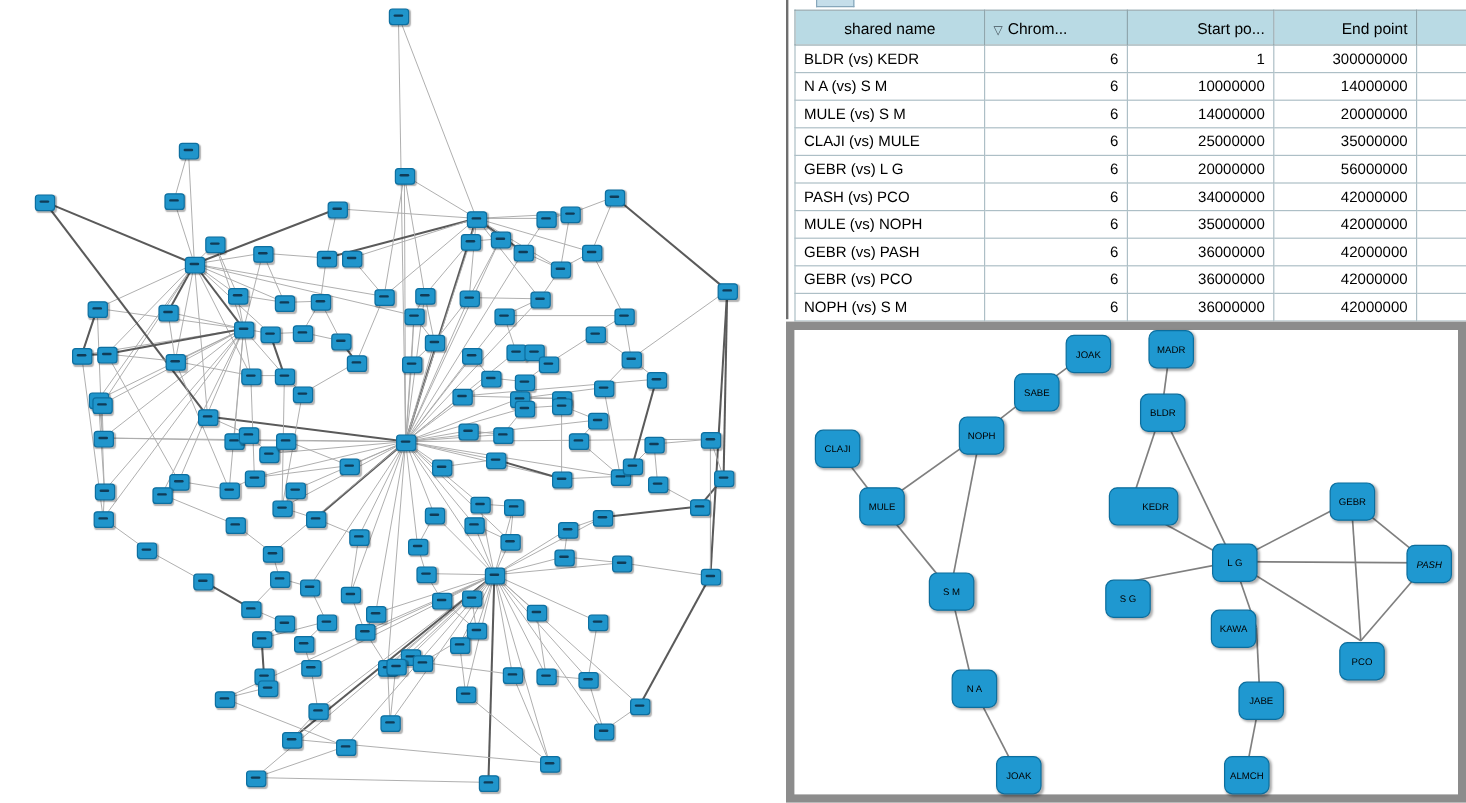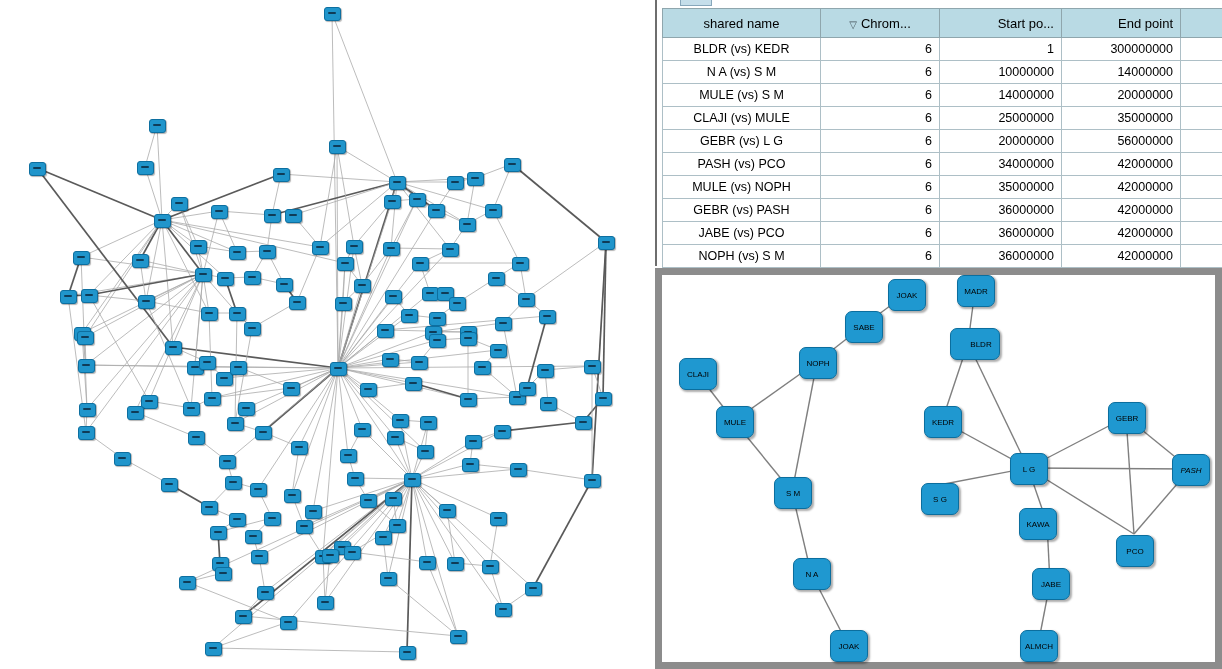--- a/index.html
+++ b/index.html
@@ -34,21 +34,21 @@
     border:1px solid #6f8289;
   }
   table.etbl th{
     background:#b9dae4;color:#000;font-size:13px;font-weight:normal;
     border:1px solid #8fa6ad;height:28px;padding:0 7px;white-space:nowrap;overflow:hidden;
   }
   table.etbl td{
     background:#fff;color:#000;font-size:12.5px;border:1px solid #adbfc6;
     height:22px;padding:0 7px;white-space:nowrap;overflow:hidden;
   }
-  .al{text-align:center;} .ar{text-align:right;} .ac{text-align:center;}
+  .al{text-align:left;} .ar{text-align:right;} .ac{text-align:center;}
   .filter-glyph{font-size:10px;color:#44525a;margin-right:4px;}
   
   #right-network-panel{
     position:absolute;left:655px;top:268px;width:553px;height:387px;
     border:7px solid #8c8c8c;background:#fff;
   }
   #right-network-panel svg{position:absolute;left:0;top:0;}
   .rnode{
     position:absolute;width:36px;height:30px;border-radius:7px;
     background:#1f98d0;border:1.5px solid #0b6e9e;
@@ -884,21 +884,21 @@
           <td class="ar">10.5</td>
         </tr>
         <tr>
           <td class="al">GEBR (vs) PASH</td>
           <td class="ar">6</td>
           <td class="ar">36000000</td>
           <td class="ar">42000000</td>
           <td class="ar">8.9</td>
         </tr>
         <tr>
-          <td class="al">JABE (vs) PCO</td>
+          <td class="al">GEBR (vs) PCO</td>
           <td class="ar">6</td>
           <td class="ar">36000000</td>
           <td class="ar">42000000</td>
           <td class="ar">8.4</td>
         </tr>
         <tr>
           <td class="al">NOPH (vs) S M</td>
           <td class="ar">6</td>
           <td class="ar">36000000</td>
           <td class="ar">42000000</td>
@@ -936,51 +936,51 @@
   <div id="right-nodes">
       <div class="rnode" style="left: 226px; top: 4px;">
         <span>JOAK</span>
       </div>
       <div class="rnode" style="left: 295px; top: 0px;">
         <span>MADR</span>
       </div>
       <div class="rnode" style="left: 183px; top: 36px;">
         <span>SABE</span>
       </div>
-      <div class="rnode" style="left: 288px; top: 53px; padding-left: 12px;">
+      <div class="rnode" style="left: 288px; top: 53px;">
         <span>BLDR</span>
       </div>
       <div class="rnode" style="left: 137px; top: 72px;">
         <span>NOPH</span>
       </div>
       <div class="rnode" style="left: 17px; top: 83px;">
         <span>CLAJI</span>
       </div>
       <div class="rnode" style="left: 54px; top: 131px;">
         <span>MULE</span>
       </div>
-      <div class="rnode" style="left: 262px; top: 131px;">
+      <div class="rnode" style="left: 262px; top: 131px; padding-left: 20px;">
         <span>KEDR</span>
       </div>
       <div class="rnode" style="left: 446px; top: 127px;">
         <span>GEBR</span>
       </div>
       <div class="rnode" style="left: 348px; top: 178px;">
         <span>L G</span>
       </div>
       <div class="rnode" style="left: 259px; top: 208px;">
         <span>S G</span>
       </div>
       <div class="rnode" style="left: 510px; top: 179px; font-style: italic;">
         <span>PASH</span>
       </div>
       <div class="rnode" style="left: 112px; top: 202px;">
         <span>S M</span>
       </div>
-      <div class="rnode" style="left: 357px; top: 233px;">
+      <div class="rnode" style="left: 347px; top: 233px;">
         <span>KAWA</span>
       </div>
       <div class="rnode" style="left: 454px; top: 260px;">
         <span>PCO</span>
       </div>
       <div class="rnode" style="left: 131px; top: 283px;">
         <span>N A</span>
       </div>
       <div class="rnode" style="left: 370px; top: 293px;">
         <span>JABE</span>

